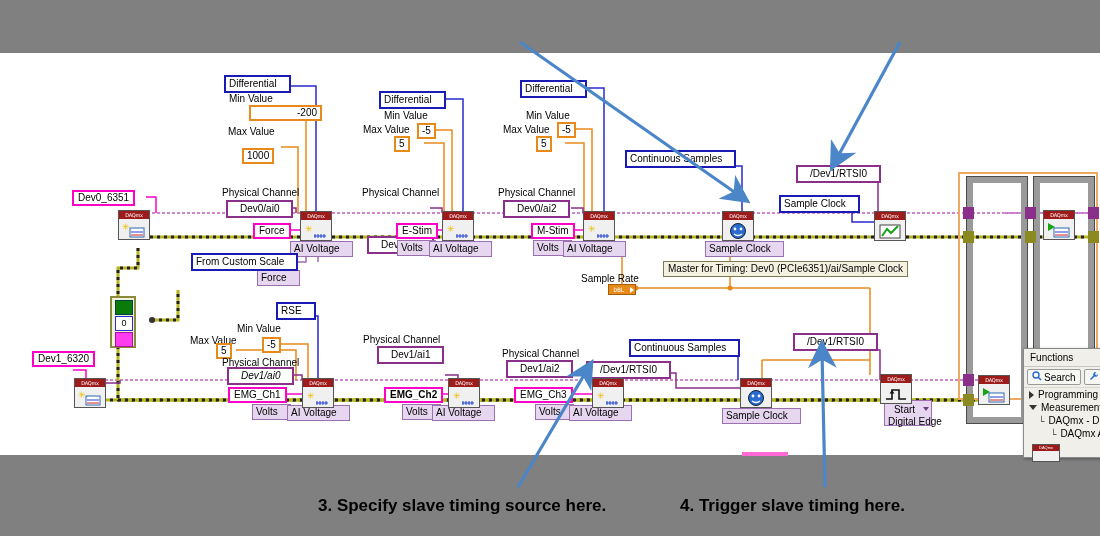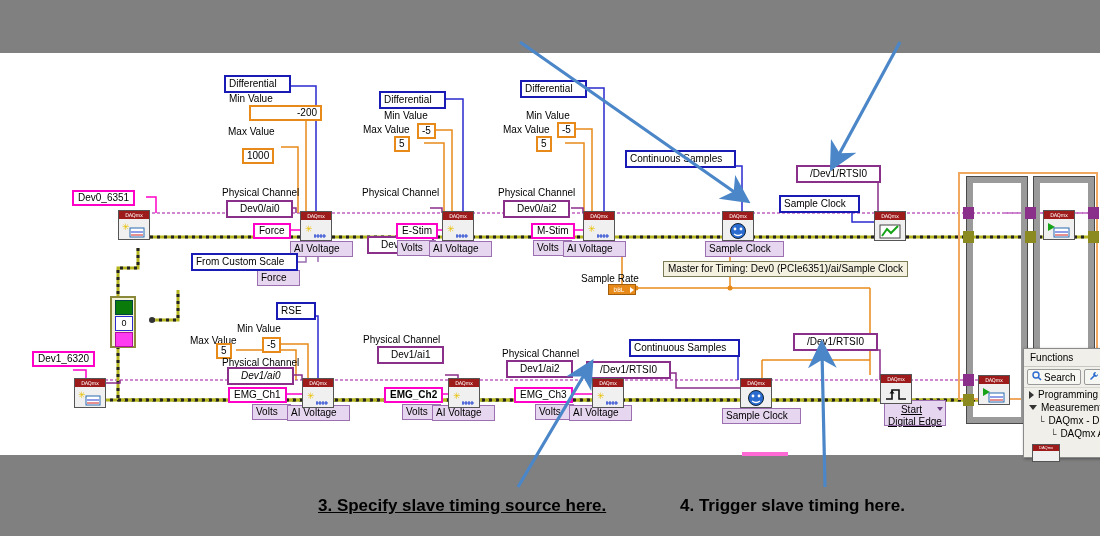--- a/index.html
+++ b/index.html
@@ -454,21 +454,21 @@
   <div class="ioctl" style="left:793px;top:333px;">/Dev1/RTSI0</div>
   <div class="daq" style="left:880px;top:374px;">
     <div class="hdr">DAQmx</div>
     <div class="gly">
       <svg width="26" height="18" viewBox="0 0 26 18">
           <path d="M3 14 H9 V5 H16 V14 H23" stroke="#111" stroke-width="1.6" fill="none"></path>
           <path d="M9 5 l-2.5 3.5 h5 Z" fill="#111"></path>
         </svg>
     </div>
   </div>
-  <div class="lav" style="left:884px;top:400px;width:62px;height:26px;padding:3px 10px 1px 3px;text-decoration:underline;">
+  <div class="lav" style="left:884px;top:400px;width:48px;height:26px;padding:3px 10px 1px 3px;">
     <span style="display:block;">Start</span>
     <span style="display:block;">Digital Edge</span>
     <span class="arw" style="top:8px;"></span>
   </div>
 
   <div class="daq" style="left:978px;top:375px;">
     <div class="hdr">DAQmx</div>
     <div class="gly">
       <svg width="26" height="18" viewBox="0 0 26 18">
           <path d="M2 2 L2 10 L9 6 Z" fill="#17a317"></path>
@@ -519,21 +519,21 @@
       <span>DAQmx A</span>
     </div>
     <div class="pdaq">
       <div class="h">DAQmx</div>
     </div>
   </div>
 
   <div class="banner" id="banner-top"></div>
   <div class="banner" id="banner-bottom"></div>
 
-  <div class="banner-text" style="left:318px;top:496px;font-size:17px;z-index:50;text-decoration:underline;">3. Specify slave timing source here.</div>
+  <div class="banner-text" style="left:318px;top:496px;font-size:17px;z-index:50;">3. Specify slave timing source here.</div>
   <div class="banner-text" style="left:680px;top:496px;font-size:17px;z-index:50;">4. Trigger slave timing here.</div>
 
   <svg class="layer" id="arrows">
     <defs>
       <marker id="ah" markerWidth="9" markerHeight="9" refX="5" refY="4.5" orient="auto">
         <path d="M0,0 L9,4.5 L0,9 L2.6,4.5 Z" fill="#4a86c8"></path>
       </marker>
     </defs>
 
     <path d="M520,42 L740,196" stroke="#4a86c8" stroke-width="3.2" fill="none" marker-end="url(#ah)"></path>

